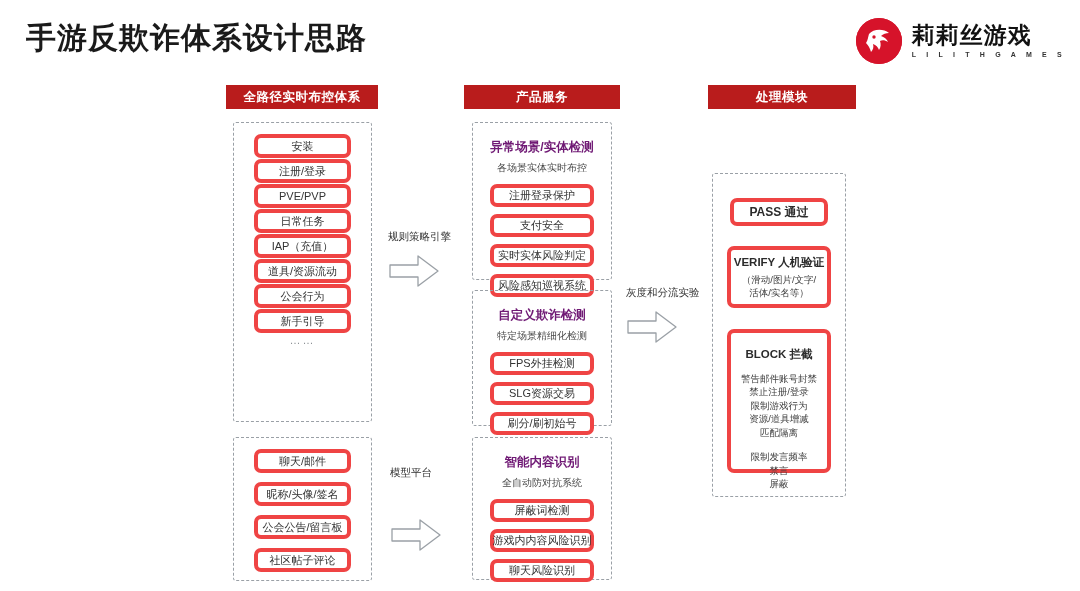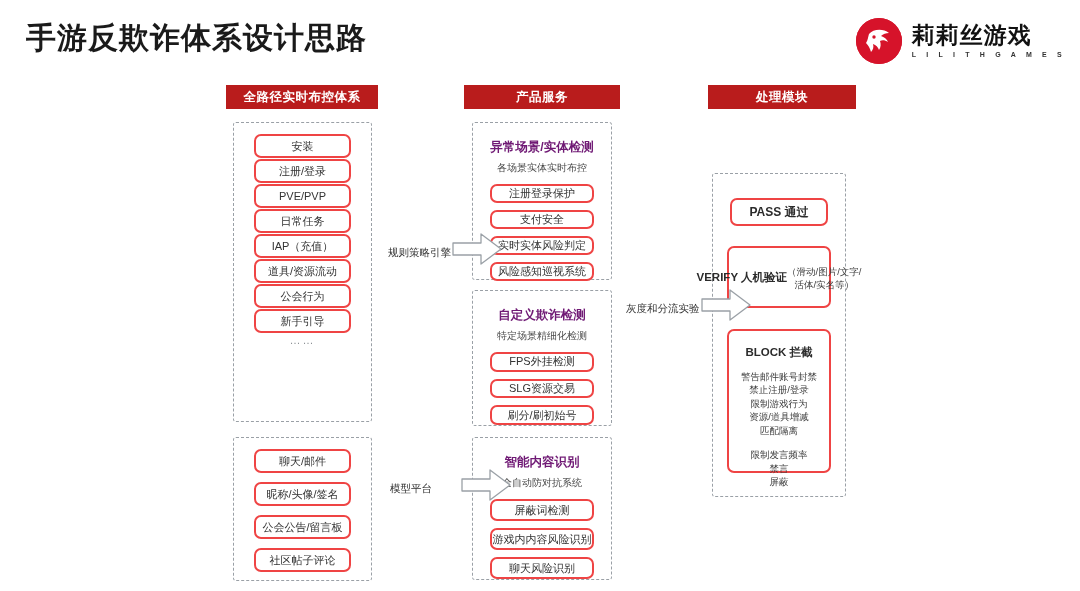--- a/index.html
+++ b/index.html
@@ -117,21 +117,21 @@
   .group-sub {
     font-size: 10px;
     color: #4a4a4a;
     margin-top: 5px;
     margin-bottom: 2px;
   }
 
   
   .pill {
     box-sizing: border-box;
-    border: 2px solid #ef4444;
+    border: 4px solid #ef4444;
     border-radius: 7px;
     background: #ffffff;
     font-size: 11px;
     color: #333333;
     display: flex;
     align-items: center;
     justify-content: center;
     text-align: center;
     white-space: nowrap;
   }
@@ -163,21 +163,21 @@
   #group-right { left: 712px; top: 173px; width: 134px; height: 324px; }
 
   .pill-pass {
     width: 98px; height: 28px;
     margin-top: 24px;
     font-size: 12px; font-weight: bold; color: #2b2b2b;
   }
   .pill-verify {
     width: 104px; height: 62px;
     margin-top: 20px;
-    flex-direction: row;
+    flex-direction: column;
     padding: 4px 0;
   }
   .pill-verify .vtitle { font-size: 11.5px; font-weight: bold; color: #2b2b2b; }
   .pill-verify .vsub {
     font-size: 9.5px; color: #3d3d3d; line-height: 1.35; margin-top: 4px; text-align: center;
   }
   .pill-block {
     width: 104px; height: 144px;
     margin-top: 21px;
     flex-direction: column;
@@ -187,22 +187,22 @@
   .pill-block .btitle { font-size: 11.5px; font-weight: bold; color: #2b2b2b; }
   .pill-block .blines {
     font-size: 9.5px; color: #3d3d3d; line-height: 1.42; margin-top: 10px; text-align: center;
   }
   .pill-block .blines.second { margin-top: 11px; }
 
   
   .arrow-block {
     position: absolute;
     display: flex;
-    flex-direction: row;
-    align-items: flex-end;
+    flex-direction: column;
+    align-items: flex-start;
   }
   .arrow-label {
     font-size: 10.5px;
     color: #333333;
     margin-bottom: 8px;
     white-space: nowrap;
   }
   .arrow-glyph { width: 52px; height: 38px; }
   #arrow-0 { left: 388px; top: 230px; }
   #arrow-1 { left: 390px; top: 466px; gap: 28px; }

